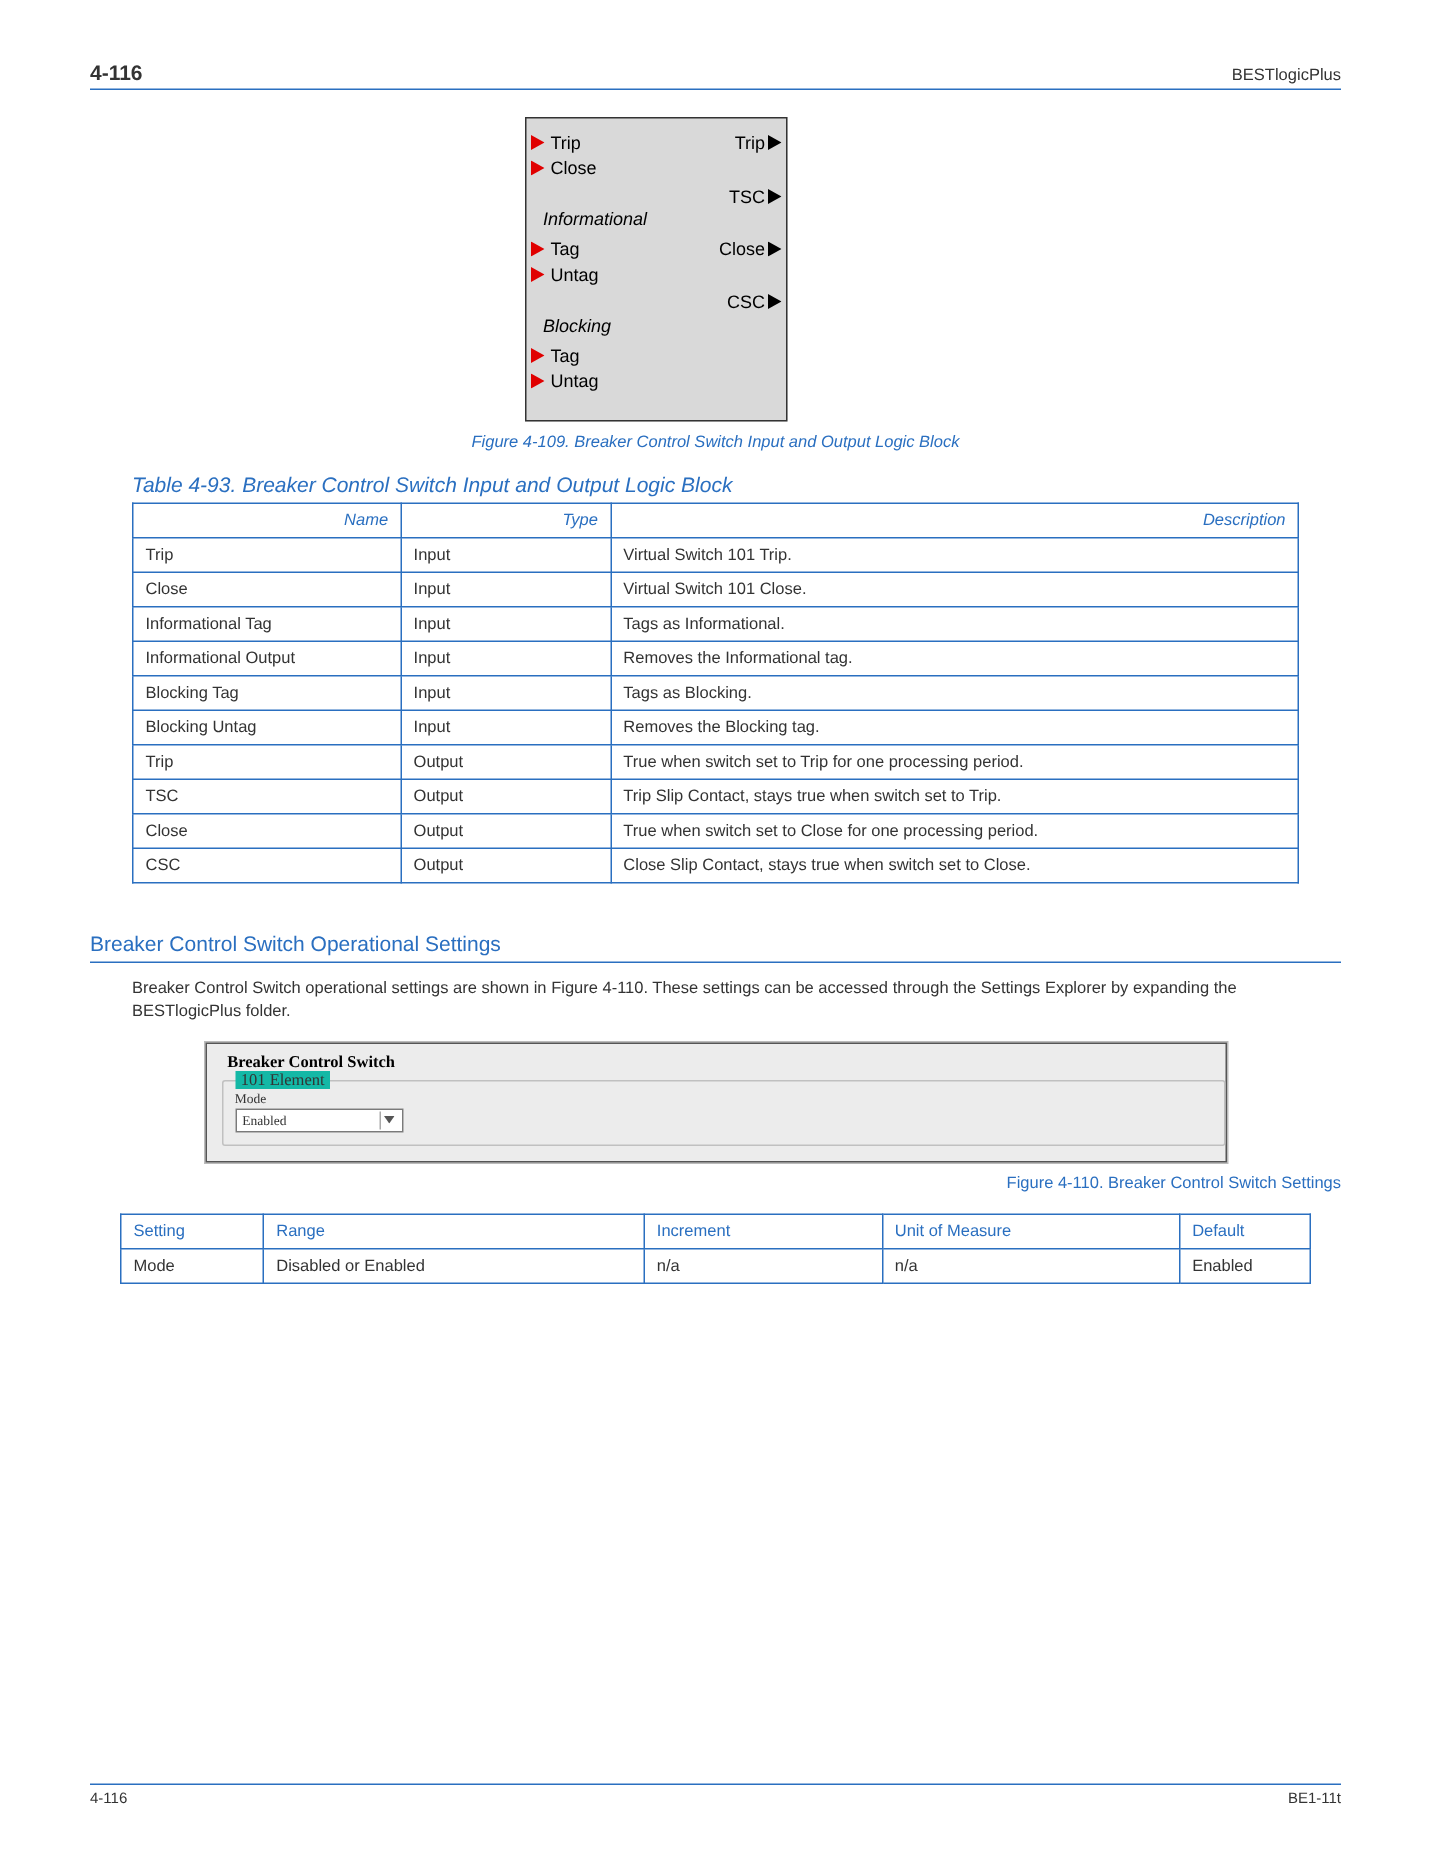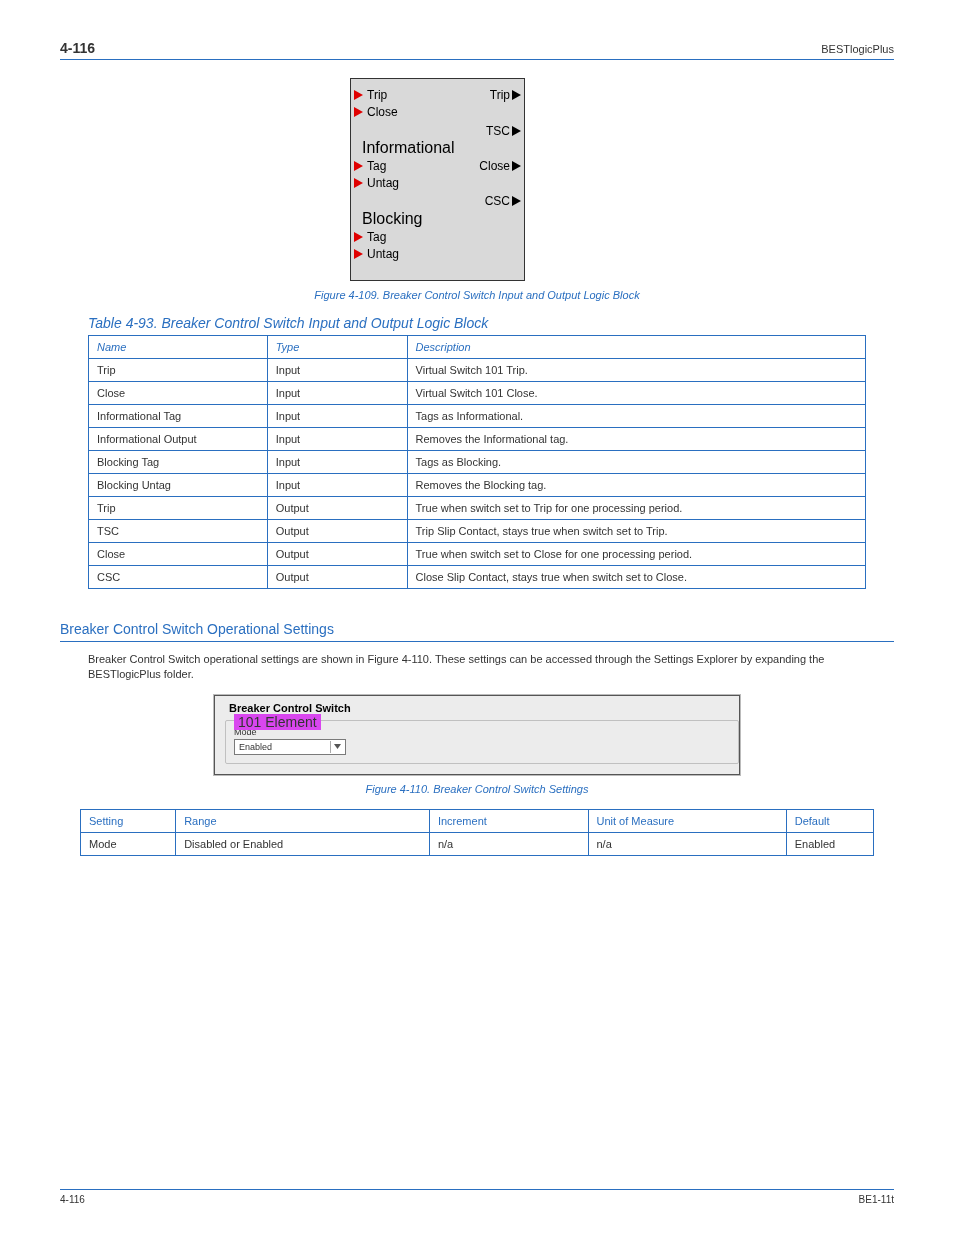--- a/index.html
+++ b/index.html
@@ -60,34 +60,34 @@
   }
   .left-label, .right-label {
     display: flex;
     align-items: center;
     gap: 2px;
   }
   .left-label .txt { margin-left: 2px; }
   .sec {
     position: absolute;
     left: 11px;
-    font-size: 16px;
+    font-size: 12px;
+    font-style: italic;
   }
   svg.tri { display: block; }
 
   .figcap {
     text-align: center;
     font-style: italic;
     font-size: 11px;
     color: #2a6fc0;
     margin: 6px 0 14px 0;
   }
   .figcap2 {
-    text-align: center;
-    font-style: italic;
+    text-align: right;
     font-size: 11px;
     color: #2a6fc0;
     margin: 8px 0 14px 0;
   }
 
   .tbltitle {
     font-style: italic;
     font-size: 14px;
     color: #2a6fc0;
     margin: 0 0 4px 28px;
@@ -104,20 +104,21 @@
     border: 1px solid #2a6fc0;
     padding: 5px 8px;
     text-align: left;
     vertical-align: top;
   }
   table.t1 th {
     font-style: italic;
     font-weight: normal;
     color: #2a6fc0;
     background: #fff;
+    text-align: right;
   }
 
   
   .sec-heading {
     margin-top: 32px;
     border-bottom: 1px solid #2a6fc0;
     padding-bottom: 4px;
     font-size: 14px;
     color: #2a6fc0;
     font-weight: normal;
@@ -125,48 +126,48 @@
   .para {
     font-size: 11px;
     line-height: 1.4;
     margin: 10px 28px 12px 28px;
     color: #333;
   }
 
   
   .shot {
     margin: 0 auto;
-    width: 526px;
+    width: 681px;
     border: 1px solid #555;
     background: #ececec;
     box-shadow: 0 0 0 1px #bbb;
     padding: 6px 0 10px 10px;
-    font-family: Liberation Sans, sans-serif;
+    font-family: Liberation Serif, serif;
   }
   .shot-title {
     font-weight: bold;
     font-size: 11px;
     color: #000;
     margin-bottom: 6px;
     padding-left: 4px;
   }
   .fieldset {
     border: 1px solid #c0c0c0;
     border-radius: 2px;
     padding: 6px 8px 8px 8px;
     position: relative;
     background: #ececec;
   }
   .legend {
     position: absolute;
     top: -7px;
     left: 8px;
-    background: #d946ef;
+    background: #14b8a6;
     padding: 0 4px;
-    font-size: 14px;
+    font-size: 11px;
     color: #333;
   }
   .lbl-small {
     font-size: 9px;
     color: #333;
     margin-bottom: 2px;
   }
   .fake-select {
     display: flex;
     align-items: center;

